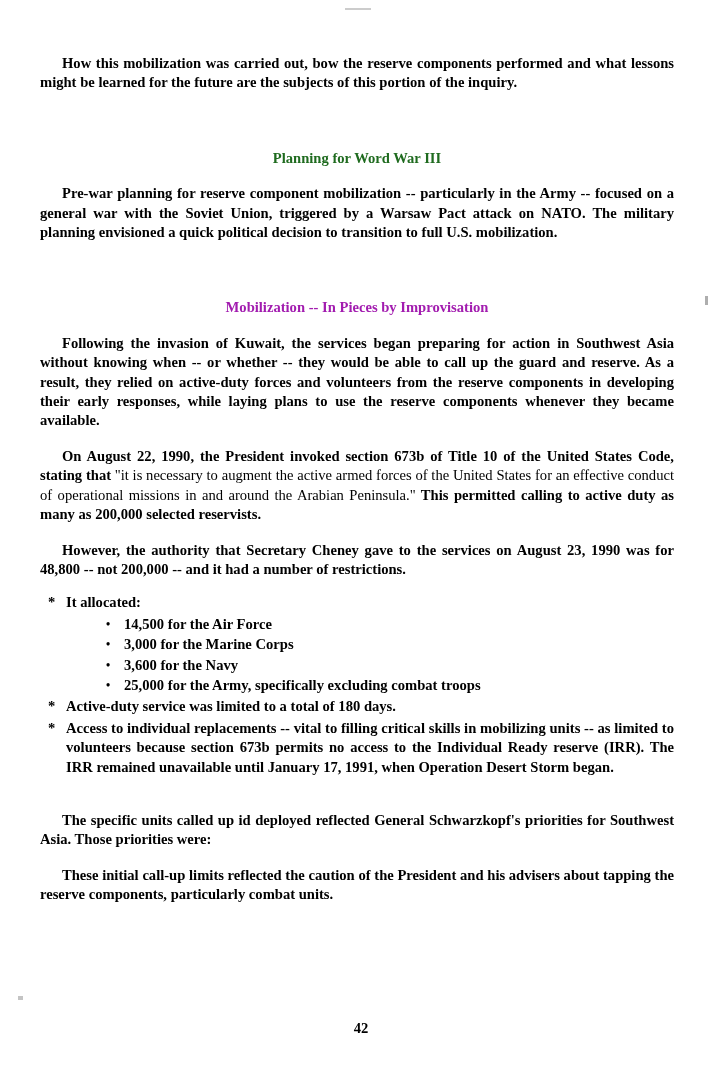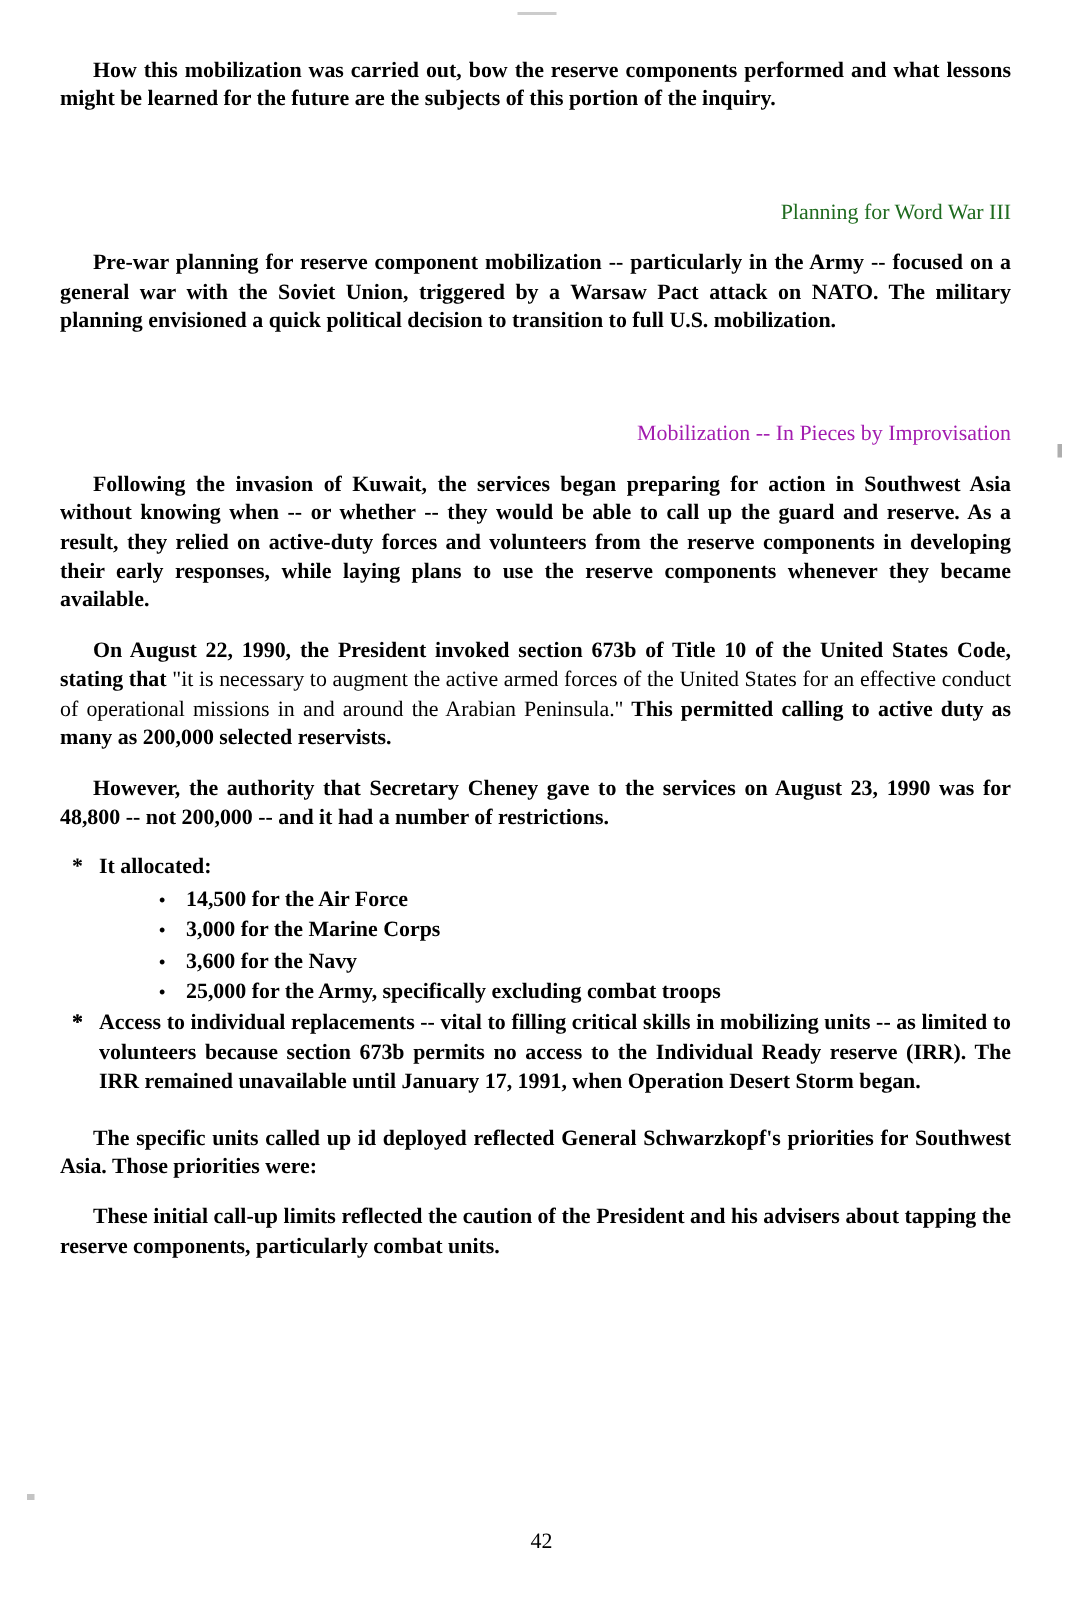--- a/index.html
+++ b/index.html
@@ -23,29 +23,29 @@
     padding: 38px 48px 20px 40px;
   }
   .body-text {
     font-size: 14.6px;
     font-weight: bold;
     line-height: 1.33;
     text-align: justify;
     color: #000000;
   }
   p.para {
-    margin: 0 0 14px 0;
+    margin: 16px 0 14px 0;
     text-indent: 22px;
   }
   h2.heading {
     font-size: 14.6px;
-    font-weight: normal;
+    font-weight: bold;
     color: #1f6b1f;
     margin: 26px 0 14px 0;
-    text-align: right;
+    text-align: center;
     text-indent: 0;
   }
   h2.heading.green2 {
     color: #a21caf;
   }
   .spacer-lg { height: 16px; }
   .quote-normal {
     font-weight: normal;
   }
   ul.star-list {
@@ -82,21 +82,21 @@
     font-size: 12px;
     line-height: 19px;
   }
   .page-number {
     position: absolute;
     left: 0;
     right: 0;
     top: 1020px;
     text-align: center;
     font-size: 14.6px;
-    font-weight: normal;
+    font-weight: bold;
   }
   .mark-right {
     position: absolute;
     right: 14px;
     top: 296px;
     width: 3px;
     height: 9px;
     background: #6b6b6b;
     opacity: 0.55;
   }
@@ -168,20 +168,21 @@
             <span>3,600 for the Navy</span>
           </li>
           <li>
             <span class="dot">•</span>
             <span>25,000 for the Army, specifically excluding combat troops</span>
           </li>
         </ul>
       </li>
       <li>
         <span class="star">*</span>
+        <span>Active-duty service was limited to a total of 180 days.</span>
       </li>
       <li>
         <span class="star">*</span>
         <span>Access to individual replacements -- vital to filling critical skills in mobilizing units -- as  limited  to  volunteers  because  section  673b  permits  no access to the Individual Ready  reserve  (IRR).   The  IRR remained unavailable until January 17, 1991, when Operation Desert Storm began.</span>
       </li>
     </ul>
 
     <div class="spacer-lg"></div>
 
     <p class="para">The  specific  units  called  up   id deployed reflected General Schwarzkopf's priorities for Southwest Asia. Those priorities were:</p>

